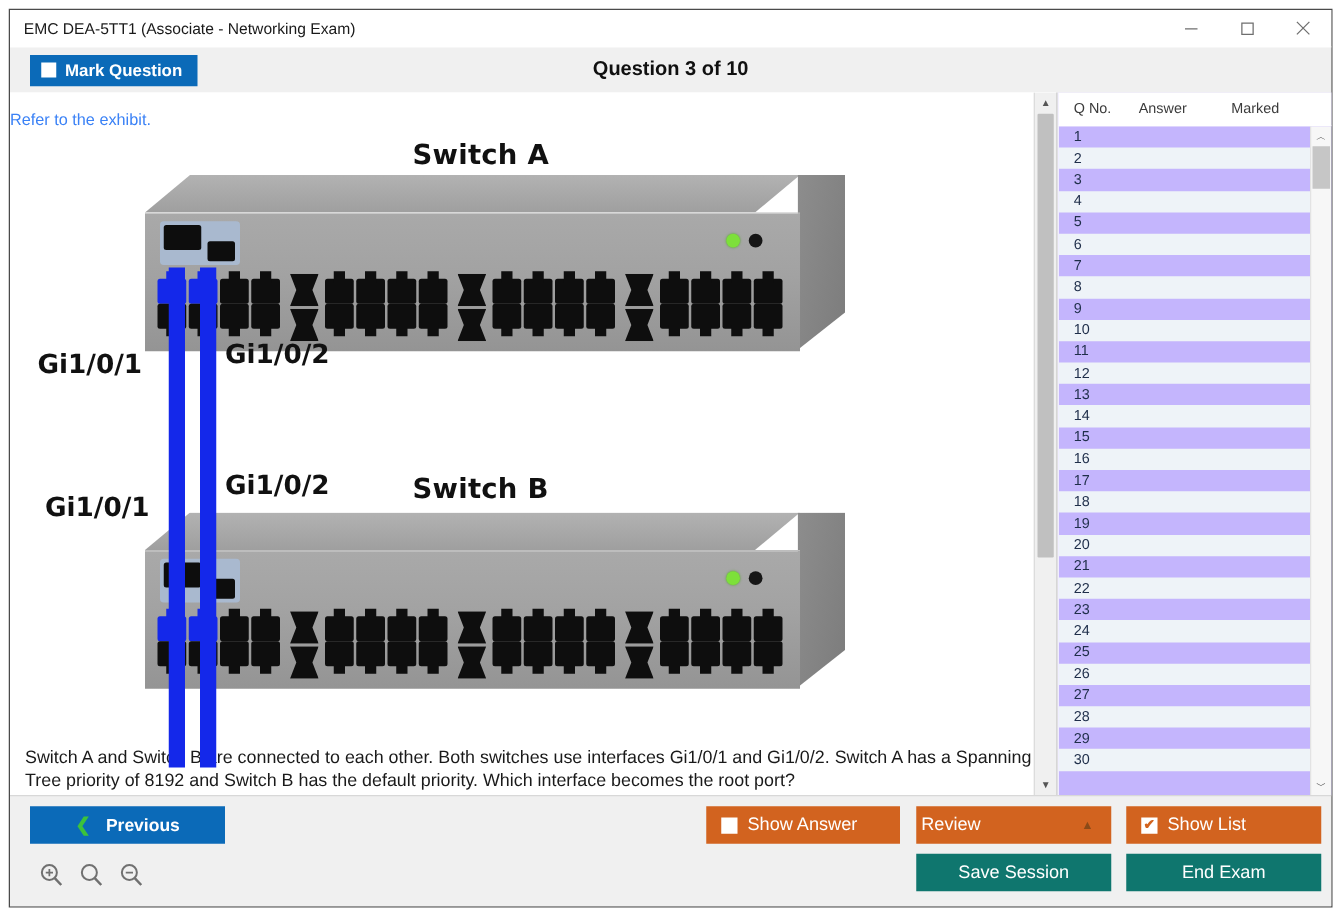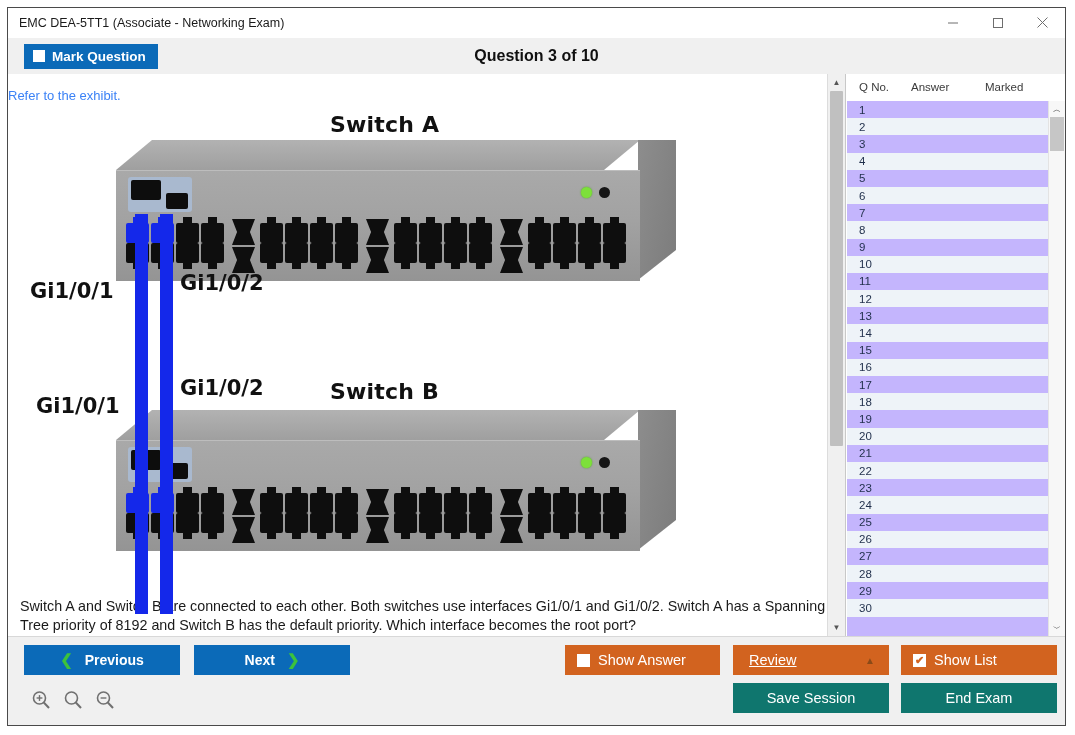--- a/index.html
+++ b/index.html
@@ -597,31 +597,27 @@
         </div>
       </div>
     </div>
   </div>
 
   <div class="footer">
     <button class="btn btn-blue" style="left:16px;top:8px;width:156px;height:30px;">
       <span class="chev" style="margin-right:12px;">❮</span>
       <span>Previous</span>
     </button>
-    <button class="btn btn-blue" style="left:186px;top:8px;width:156px;height:30px;">
-      <span>Next</span>
-      <span class="chev" style="margin-left:12px;">❯</span>
-    </button>
 
     <button class="btn btn-orange" style="left:557px;top:8px;width:155px;height:30px;justify-content:flex-start;padding-left:12px;">
       <span class="cb-white"></span>
       <span>Show Answer</span>
     </button>
 
-    <button class="btn btn-orange" style="left:725px;top:8px;width:156px;height:30px;justify-content:flex-start;padding-left:16px;text-decoration:underline;">
+    <button class="btn btn-orange" style="left:725px;top:8px;width:156px;height:30px;justify-content:flex-start;padding-left:4px;">
       <span>Review</span>
       <span style="position:absolute;right:14px;font-size:10px;color:#8a4a18;">▲</span>
     </button>
 
     <button class="btn btn-orange" style="left:893px;top:8px;width:156px;height:30px;justify-content:flex-start;padding-left:12px;">
       <span class="cb-check">✔</span>
       <span>Show List</span>
     </button>
 
     <button class="btn btn-navy" style="left:725px;top:46px;width:156px;height:30px;">

